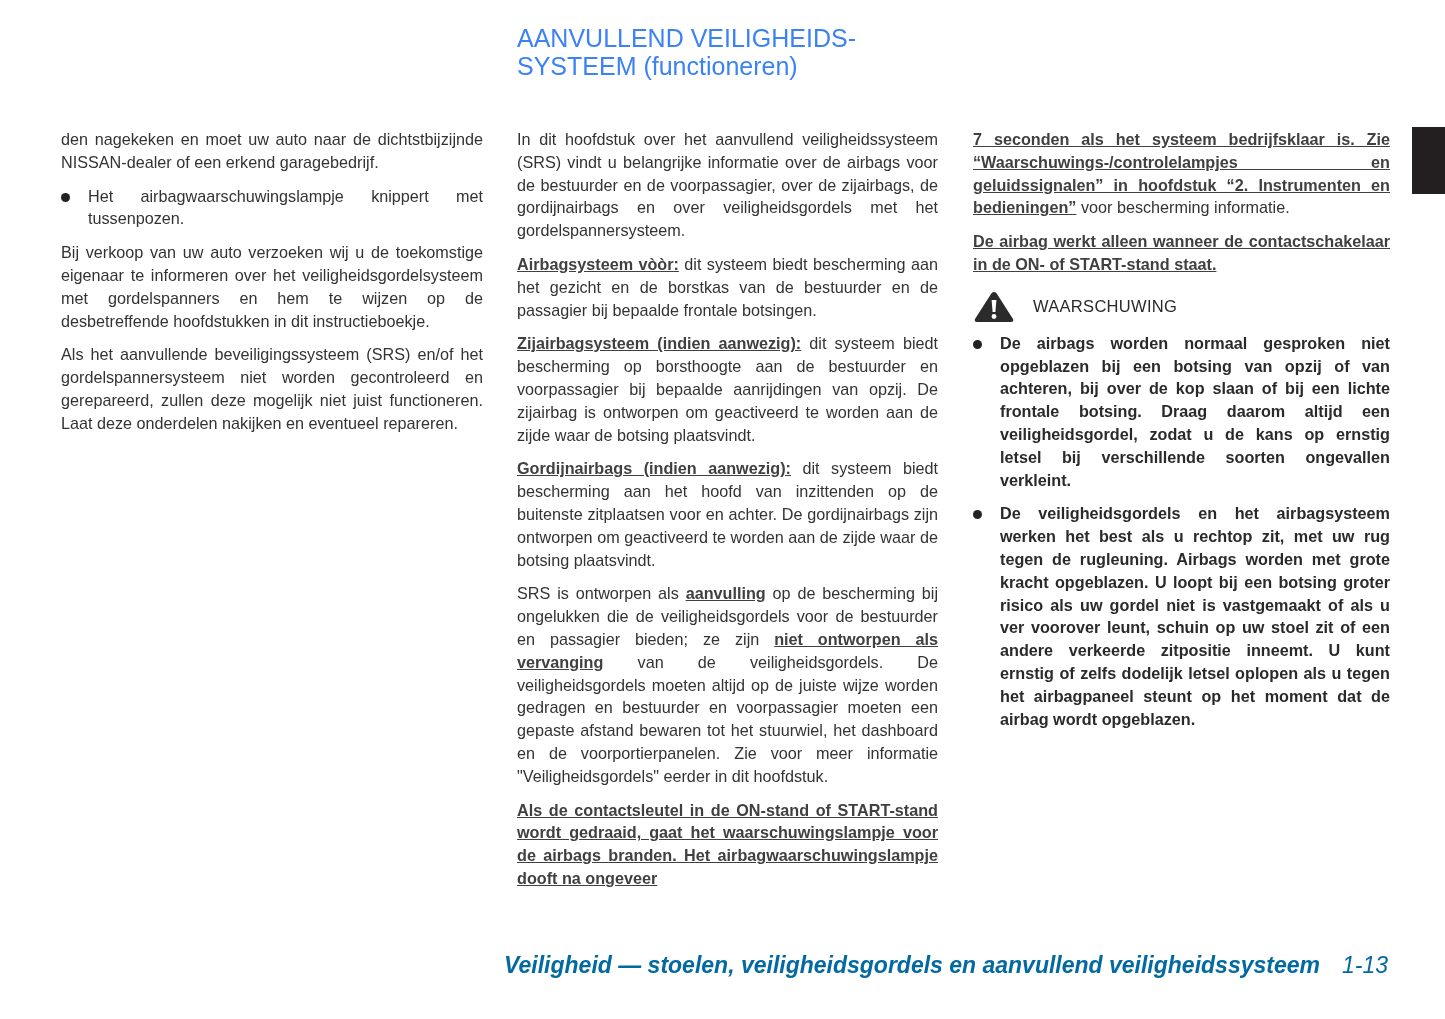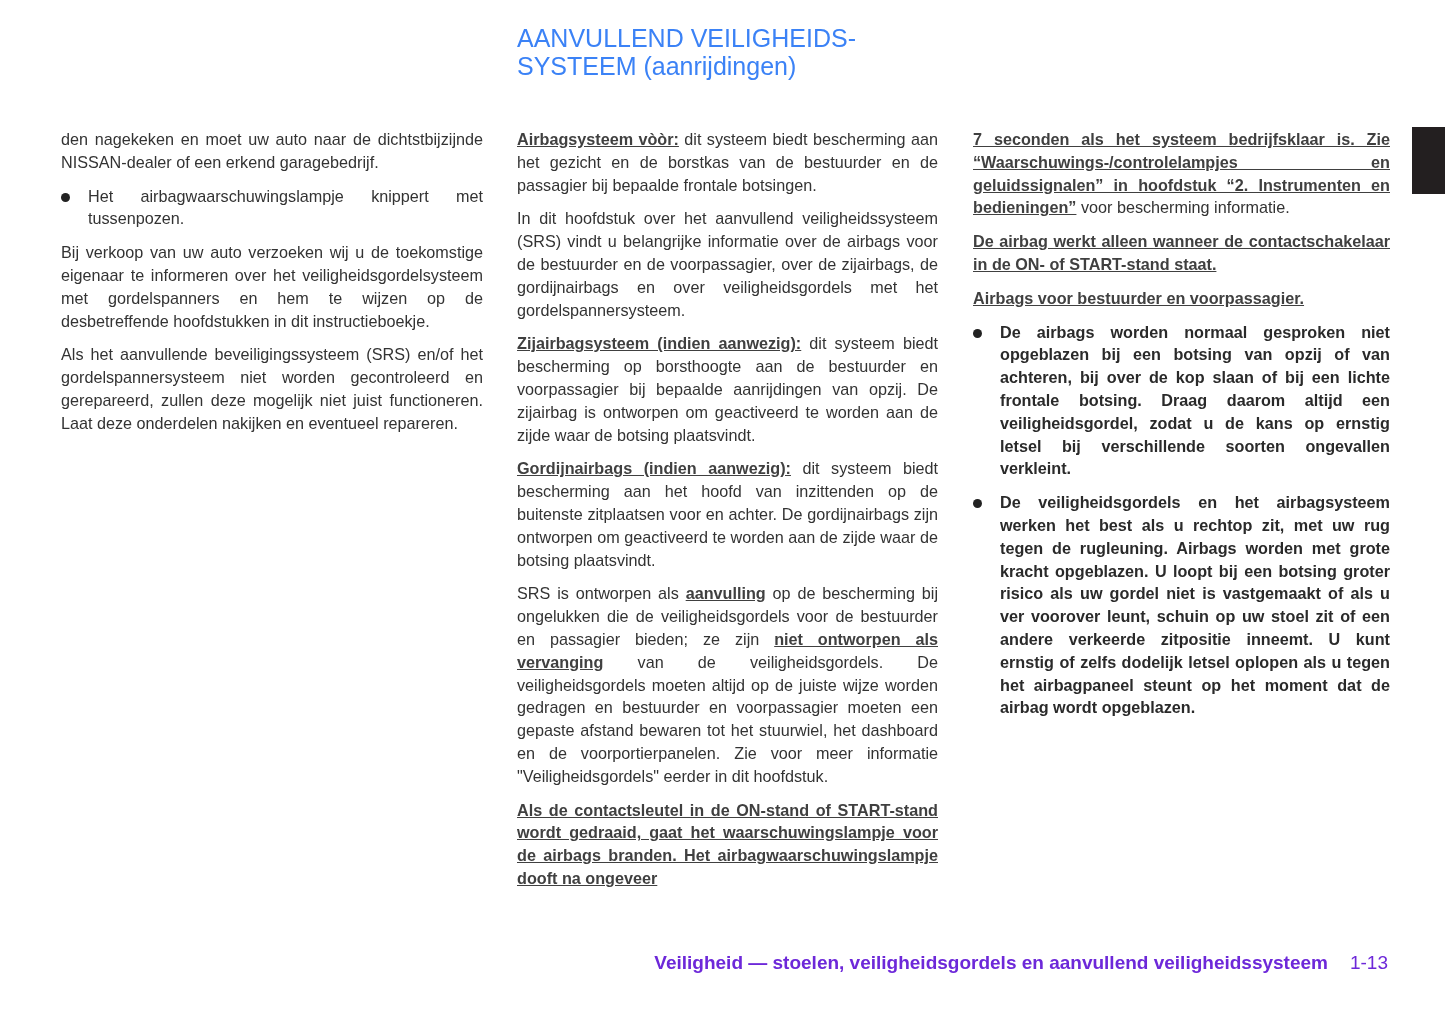--- a/index.html
+++ b/index.html
@@ -84,61 +84,71 @@
       left: 1412px;
       top: 127px;
       width: 33px;
       height: 67px;
       background: #231f20;
     }
     .footer {
       position: absolute;
       right: 57px;
       top: 952px;
-      font-size: 19px;
+      font-size: 23px;
       font-weight: bold;
-      color: #6d28d9;
+      color: #0369a1;
       white-space: nowrap;
+      font-style: italic;
     }
     .footer .page-number {
       font-weight: normal;
       margin-left: 22px;
     }
   </style>
 </head>
 <body>
 
 <h1 class="page-title">
   <span>AANVULLEND VEILIGHEIDS-</span><br>
-  <span>SYSTEEM (aanrijdingen)</span>
+  <span>SYSTEEM (functioneren)</span>
 </h1>
 
 <div class="col col-1">
   <p>den nagekeken en moet uw auto naar de dichtstbijzijnde NISSAN-dealer of een erkend garagebedrijf.</p>
   <ul class="bullet-list">
     <li><span class="bullet"></span><span>Het airbagwaarschuwingslampje knippert met tussenpozen.</span></li>
   </ul>
   <p>Bij verkoop van uw auto verzoeken wij u de toekomstige eigenaar te informeren over het veiligheidsgordelsysteem met gordelspanners en hem te wijzen op de desbetreffende hoofdstukken in dit instructieboekje.</p>
   <p>Als het aanvullende beveiligingssysteem (SRS) en/of het gordelspannersysteem niet worden gecontroleerd en gerepareerd, zullen deze mogelijk niet juist functioneren. Laat deze onderdelen nakijken en eventueel repareren.</p>
 </div>
 
 <div class="col col-2">
+  <p>In dit hoofdstuk over het aanvullend veiligheidssysteem (SRS) vindt u belangrijke informatie over de airbags voor de bestuurder en de voorpassagier, over de zijairbags, de gordijnairbags en over veiligheidsgordels met het gordelspannersysteem.</p>
   <p><strong>Airbagsysteem vòòr:</strong><span> dit systeem biedt bescherming aan het gezicht en de borstkas van de bestuurder en de passagier bij bepaalde frontale botsingen.</span></p>
-  <p>In dit hoofdstuk over het aanvullend veiligheidssysteem (SRS) vindt u belangrijke informatie over de airbags voor de bestuurder en de voorpassagier, over de zijairbags, de gordijnairbags en over veiligheidsgordels met het gordelspannersysteem.</p>
   <p><strong>Zijairbagsysteem (indien aanwezig):</strong><span> dit systeem biedt bescherming op borsthoogte aan de bestuurder en voorpassagier bij bepaalde aanrijdingen van opzij. De zijairbag is ontworpen om geactiveerd te worden aan de zijde waar de botsing plaatsvindt.</span></p>
   <p><strong>Gordijnairbags (indien aanwezig):</strong><span> dit systeem biedt bescherming aan het hoofd van inzittenden op de buitenste zitplaatsen voor en achter. De gordijnairbags zijn ontworpen om geactiveerd te worden aan de zijde waar de botsing plaatsvindt.</span></p>
   <p><span>SRS is ontworpen als </span><strong>aanvulling</strong><span> op de bescherming bij ongelukken die de veiligheidsgordels voor de bestuurder en passagier bieden; ze zijn </span><strong>niet ontworpen als vervanging</strong><span> van de veiligheidsgordels. De veiligheidsgordels moeten altijd op de juiste wijze worden gedragen en bestuurder en voorpassagier moeten een gepaste afstand bewaren tot het stuurwiel, het dashboard en de voorportierpanelen. Zie voor meer informatie "Veiligheidsgordels" eerder in dit hoofdstuk.</span></p>
   <p class="b">Als de contactsleutel in de ON-stand of START-stand wordt gedraaid, gaat het waarschuwingslampje voor de airbags branden. Het airbagwaarschuwingslampje dooft na ongeveer</p>
 </div>
 
 <div class="col col-3">
   <p><span class="b">7 seconden als het systeem bedrijfsklaar is. Zie “Waarschuwings-/controlelampjes en geluidssignalen” in hoofdstuk “2. Instrumenten en bedieningen”</span><span class="normal-tail"> voor bescherming informatie.</span></p>
   <p class="b">De airbag werkt alleen wanneer de contactschakelaar in de ON- of START-stand staat.</p>
 
-  <p class="b">Airbags voor bestuurder en voorpassagier.</p>
+  <div class="warning-header">
+    <span class="warning-icon">
+      <svg width="42" height="34" viewBox="0 0 42 34">
+        <path d="M21 2 Q23 2 24 4 L40 29 Q41 32 38 32 L4 32 Q1 32 2 29 L18 4 Q19 2 21 2 Z" fill="#2b2b2b"></path>
+        <path d="M18.6 10 L23.4 10 L22.4 22 L19.6 22 Z" fill="#ffffff"></path>
+        <circle cx="21" cy="26.5" r="2.4" fill="#ffffff"></circle>
+      </svg>
+    </span>
+    <span class="warning-label">WAARSCHUWING</span>
+  </div>
   <ul class="bullet-list">
     <li><span class="bullet"></span><span>De airbags worden normaal gesproken niet opgeblazen bij een botsing van opzij of van achteren, bij over de kop slaan of bij een lichte frontale botsing. Draag daarom altijd een veiligheidsgordel, zodat u de kans op ernstig letsel bij verschillende soorten ongevallen verkleint.</span></li>
     <li><span class="bullet"></span><span>De veiligheidsgordels en het airbagsysteem werken het best als u rechtop zit, met uw rug tegen de rugleuning. Airbags worden met grote kracht opgeblazen. U loopt bij een botsing groter risico als uw gordel niet is vastgemaakt of als u ver voorover leunt, schuin op uw stoel zit of een andere verkeerde zitpositie inneemt. U kunt ernstig of zelfs dodelijk letsel oplopen als u tegen het airbagpaneel steunt op het moment dat de airbag wordt opgeblazen.</span></li>
   </ul>
 </div>
 
 <div class="tab-marker"></div>
 
 <div class="footer">
   <span>Veiligheid — stoelen, veiligheidsgordels en aanvullend veiligheidssysteem</span><span class="page-number">1-13</span>

